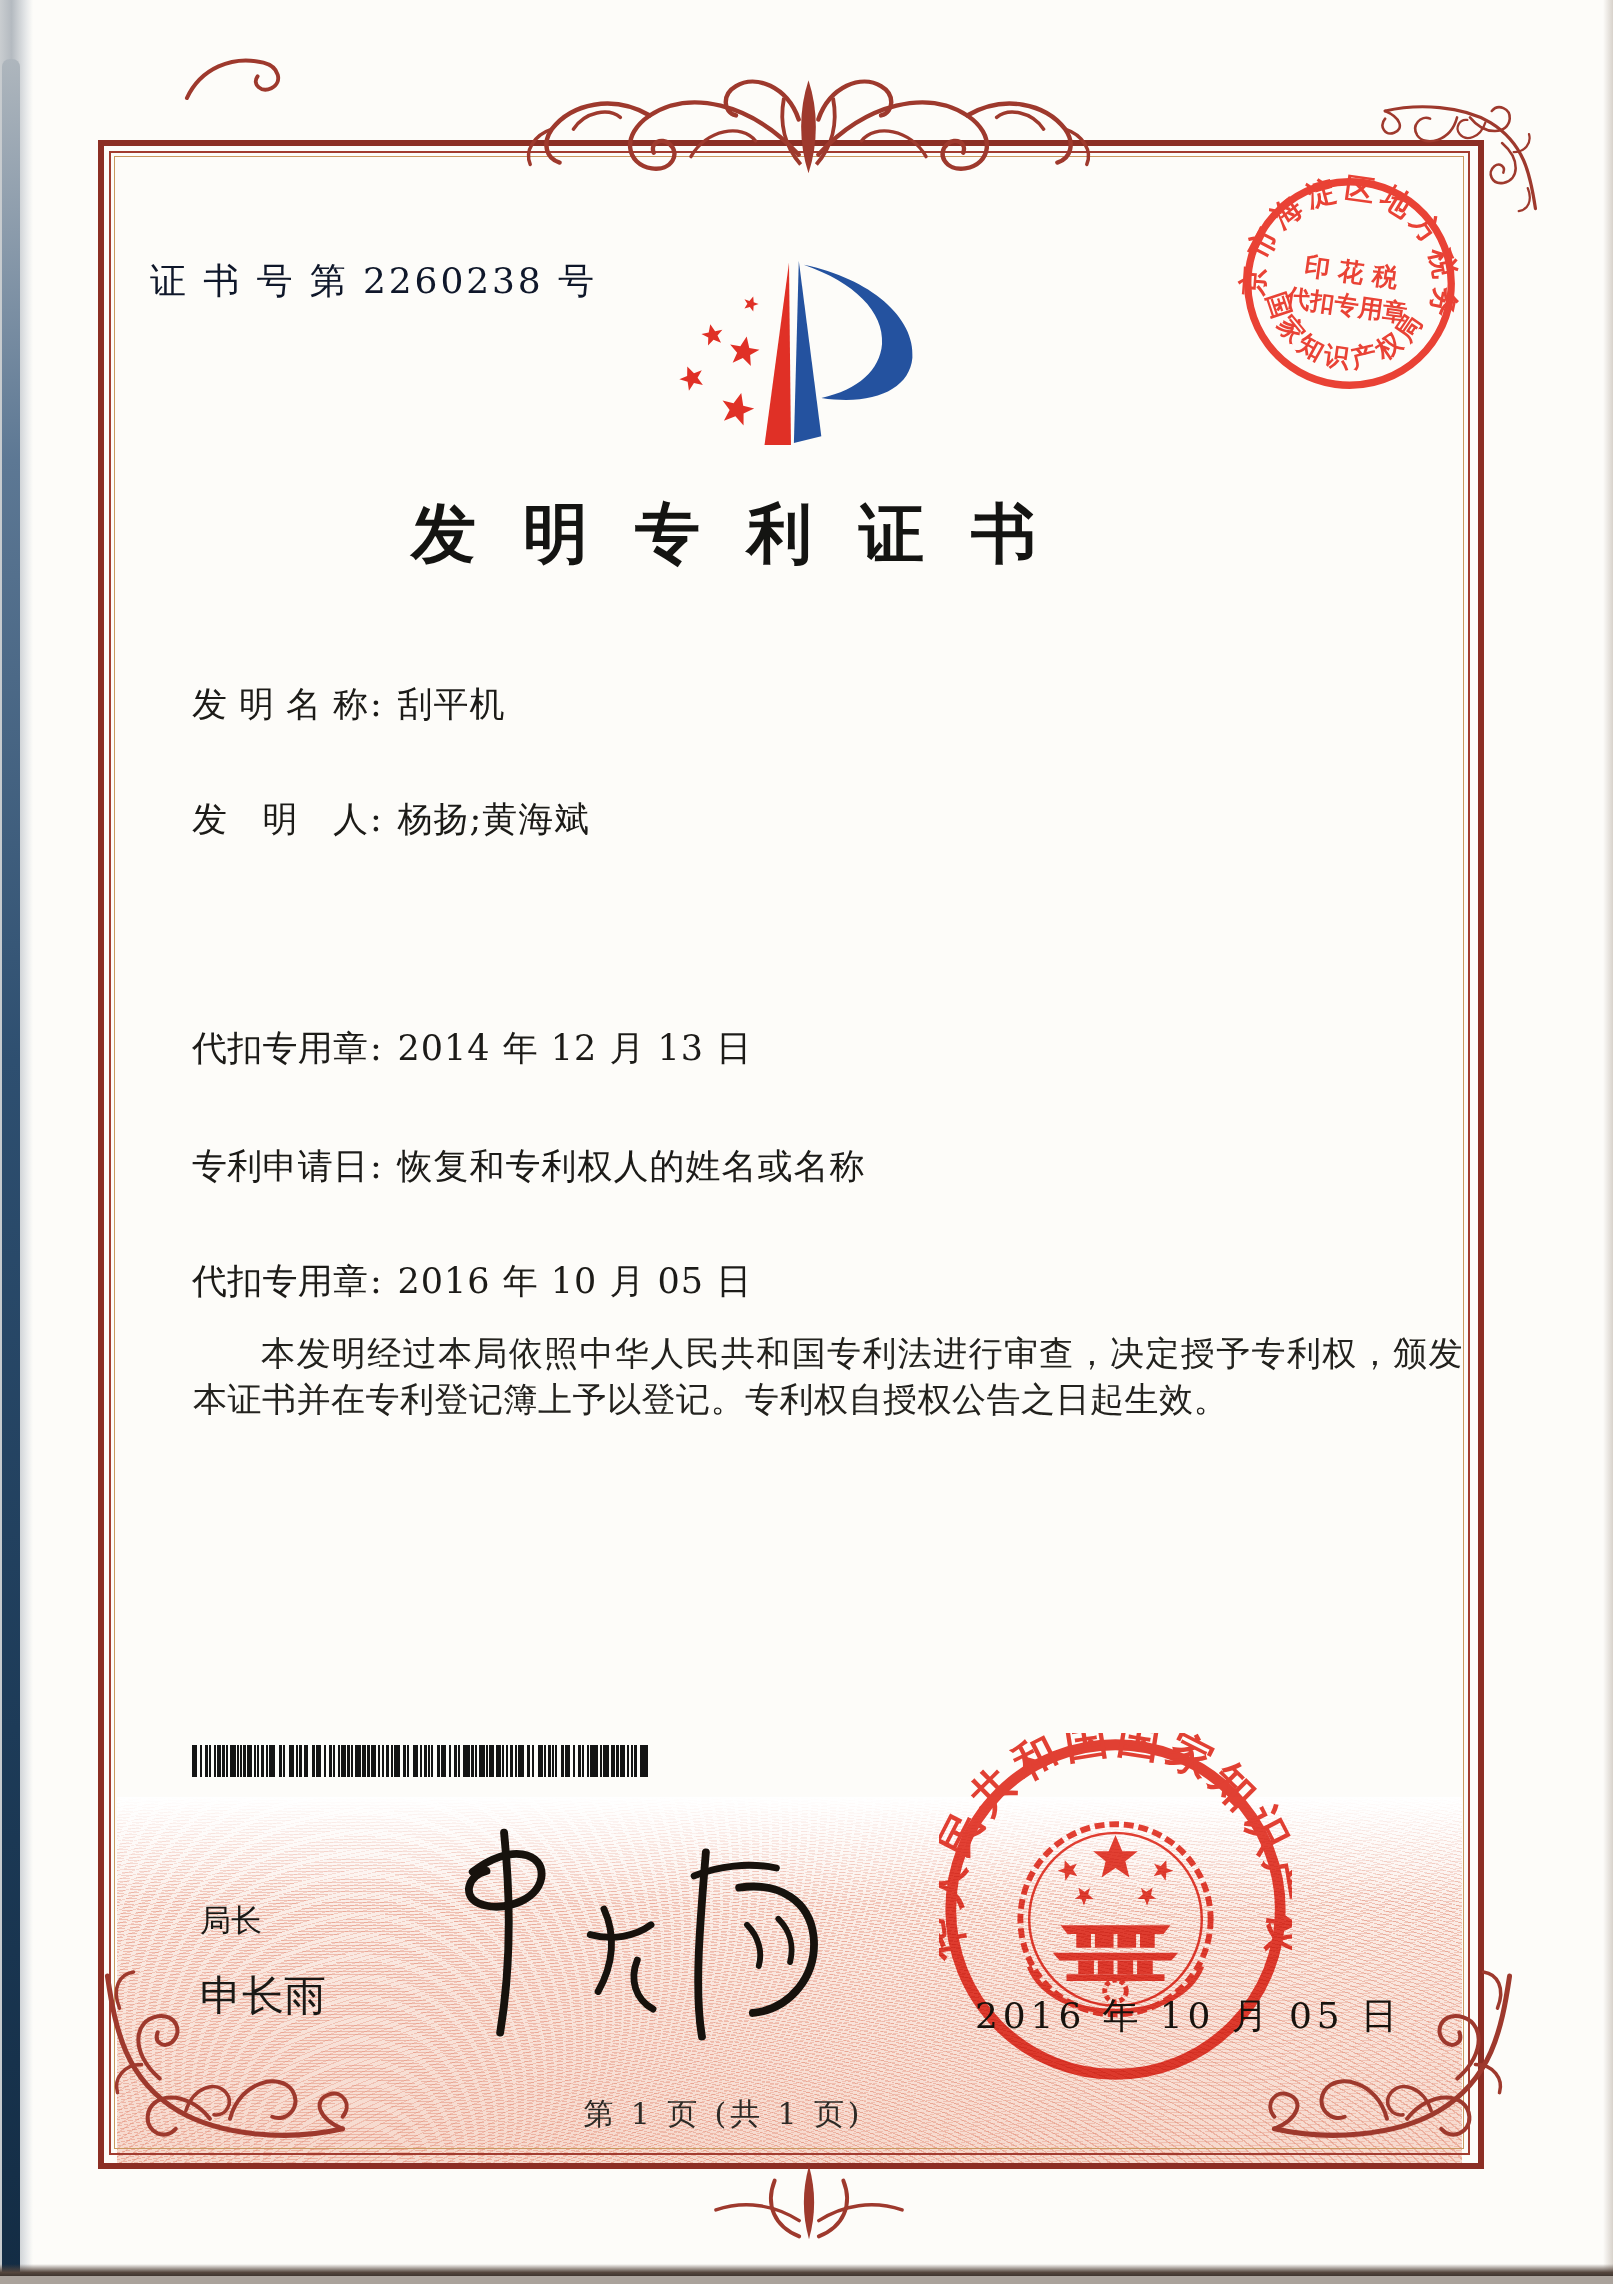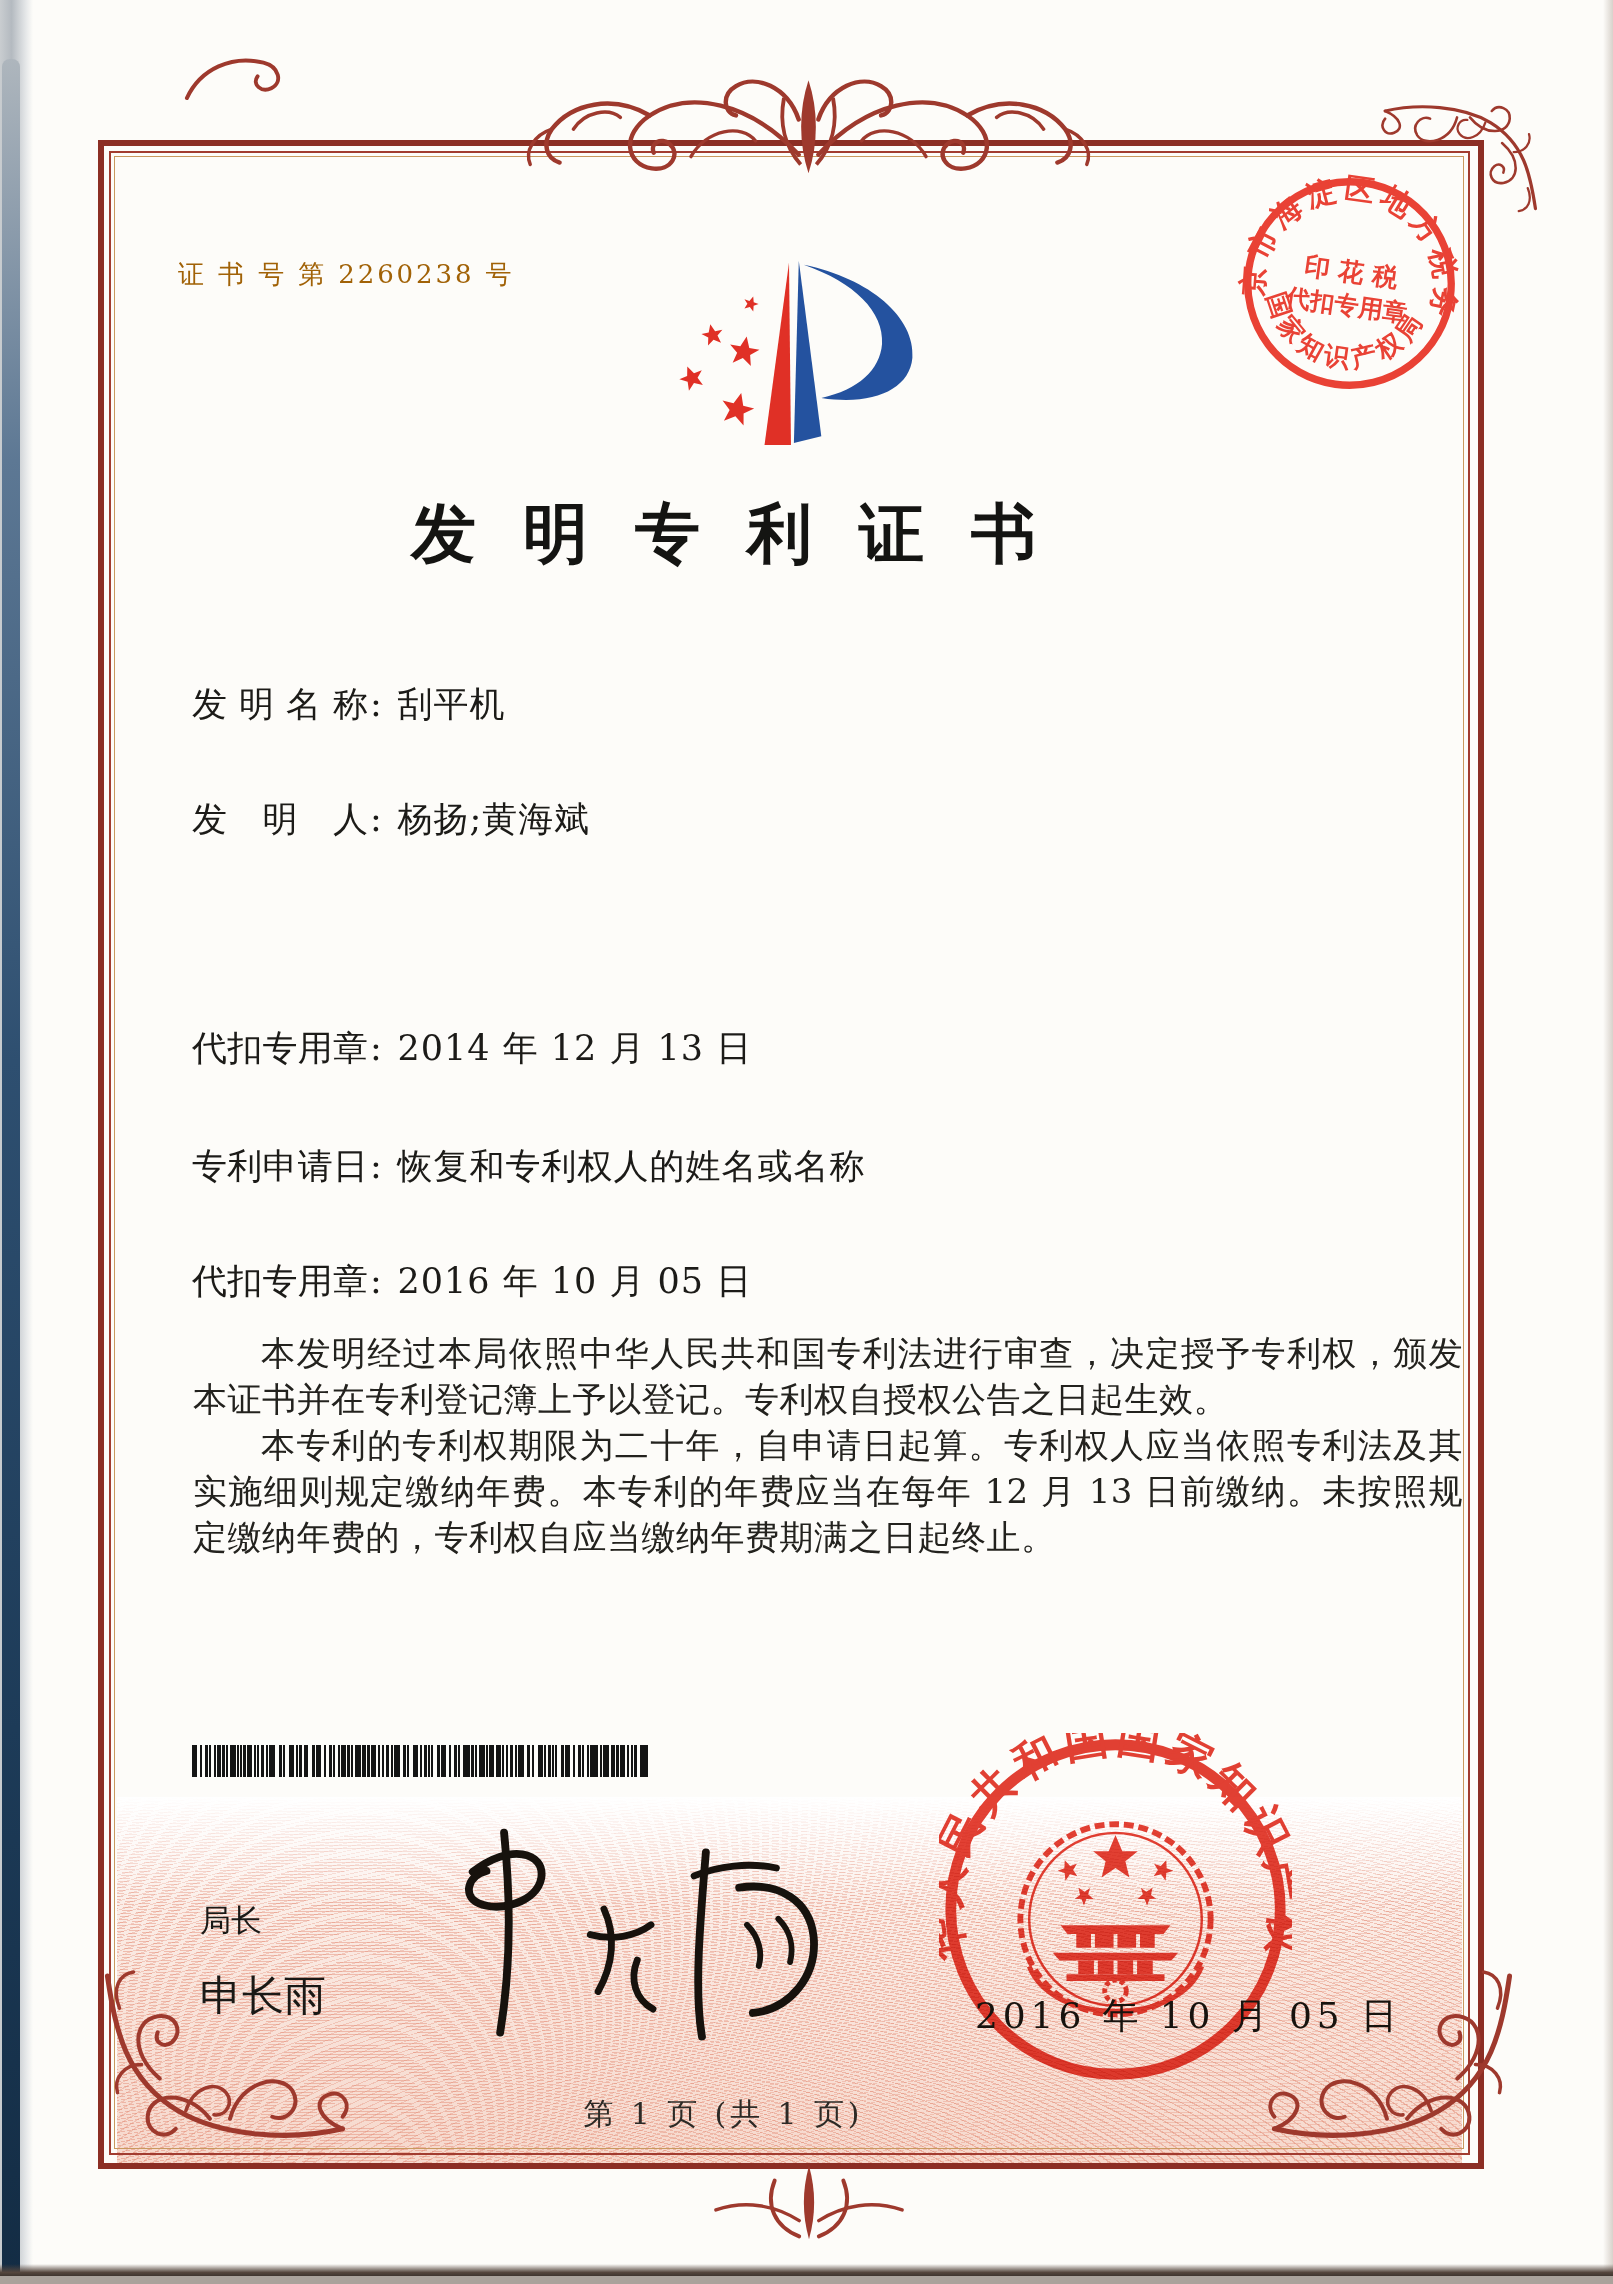--- a/index.html
+++ b/index.html
@@ -31,21 +31,21 @@
   
   .waves{position:absolute;left:117px;top:1797px;width:1345px;height:369px;
     background-color:#fbeee8;
     background-image:
       repeating-radial-gradient(1568px 510px at 18% 128%, rgba(224,126,102,.42) 0 2px, rgba(224,126,102,0) 2px 8.8px),
       repeating-radial-gradient(1862px 627px at 82% 140%, rgba(224,126,102,.30) 0 2px, rgba(224,126,102,0) 2px 9.8px),
       linear-gradient(180deg,#fdf8f5 0%,#f9e4db 55%,#f6d8cc 100%);}
   .waves-fade{position:absolute;left:117px;top:1797px;width:1345px;height:108px;
     background:linear-gradient(180deg,#fff 0%,rgba(255,255,255,0) 100%);}
   
-  .cert-no{position:absolute;left:178px;top:257px;font-size:26px;letter-spacing:2.9px;color:#a16207;}
+  .cert-no{position:absolute;left:150px;top:257px;font-size:36px;letter-spacing:2.9px;color:#0f172a;}
   .title{position:absolute;left:165px;top:490px;width:1117px;text-align:center;
     font-size:65px;font-weight:bold;letter-spacing:47px;padding-left:47px;box-sizing:border-box;color:#141412;}
   .field{position:absolute;left:192px;font-size:35px;color:#1c1b18;white-space:nowrap;}
   .flabel{display:inline-block;width:176px;text-align:justify;text-align-last:justify;vertical-align:bottom;}
   .fcolon{display:inline-block;margin-left:2px;}
   .fvalue{display:inline-block;margin-left:15.7px;letter-spacing:1px;}
   .body-text{position:absolute;left:193px;top:1330px;width:1270px;font-size:34px;line-height:46px;
     text-align:justify;color:#23221e;}
   .body-text p{margin:0;text-indent:68px;letter-spacing:0.5px;}
   .barcode{position:absolute;left:192px;top:1745px;width:461px;height:32px;}
@@ -181,21 +181,20 @@
   </div>
   <div class="field" style="top:1143px">
     <span class="flabel">专利申请日</span><span class="fcolon">:</span><span class="fvalue">恢复和专利权人的姓名或名称</span>
   </div>
   <div class="field" style="top:1258px">
     <span class="flabel">代扣专用章</span><span class="fcolon">:</span><span class="fvalue">2016 年 10 月 05 日</span>
   </div>
 
   <div class="body-text">
     <p>本发明经过本局依照中华人民共和国专利法进行审查，决定授予专利权，颁发本证书并在专利登记簿上予以登记。专利权自授权公告之日起生效。</p>
-    <p>本专利的专利权期限为二十年，自申请日起算。专利权人应当依照专利法及其实施细则规定缴纳年费。本专利的年费应当在每年 12 月 13 日前缴纳。未按照规定缴纳年费的，专利权自应当缴纳年费期满之日起终止。</p>
   </div>
 
   <div class="barcode">
       <i style="left:0px;width:4.6px"></i>
       <i style="left:8px;width:1.6px"></i>
       <i style="left:13px;width:3px"></i>
       <i style="left:17px;width:1.6px"></i>
       <i style="left:22px;width:1.6px"></i>
       <i style="left:24.6px;width:4.6px"></i>
       <i style="left:30px;width:3px"></i>

